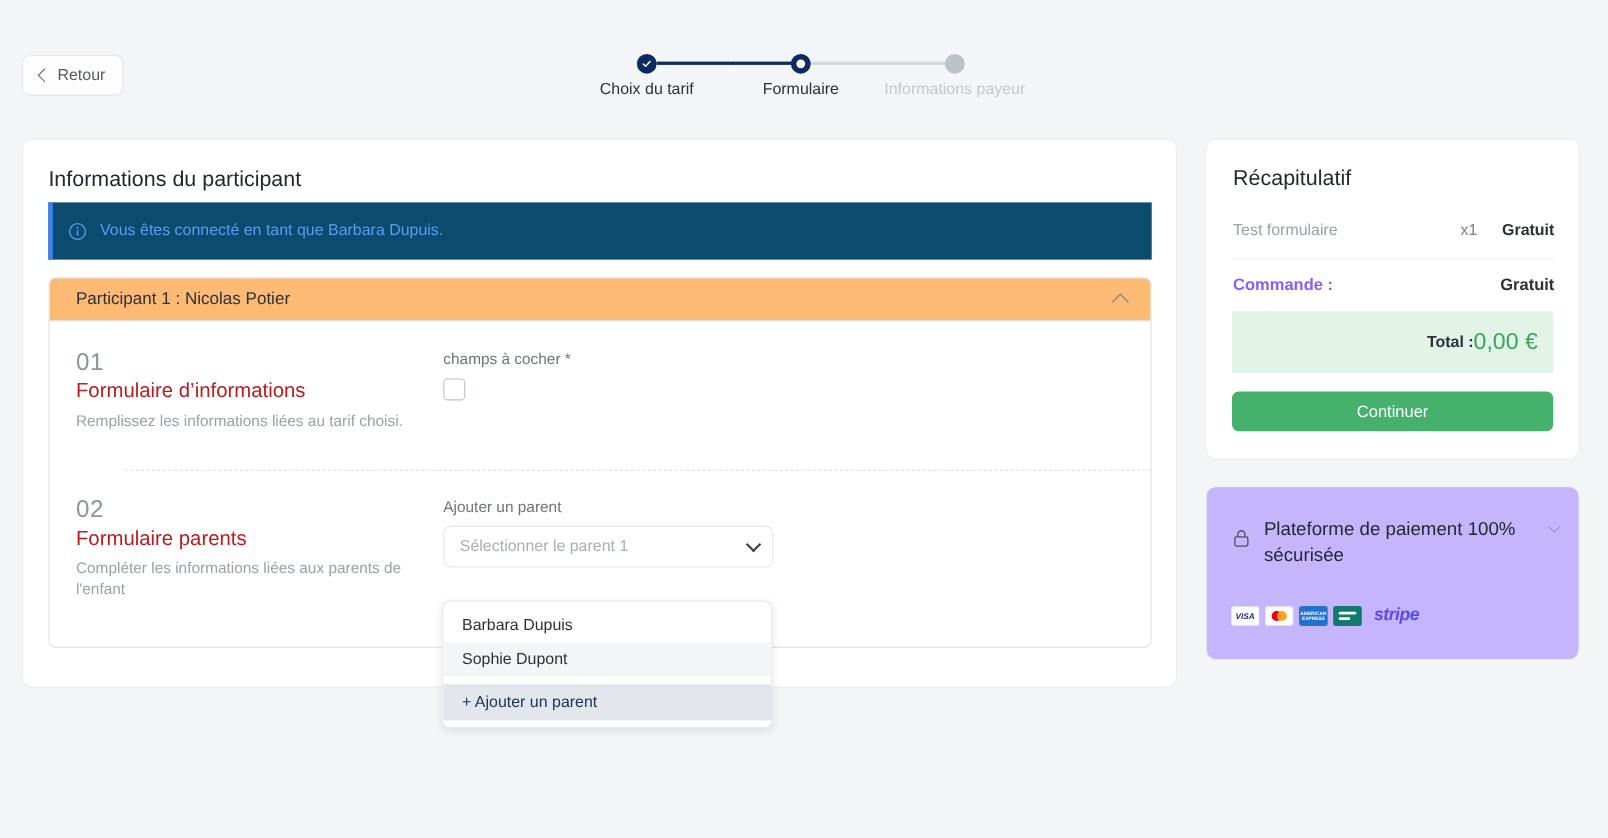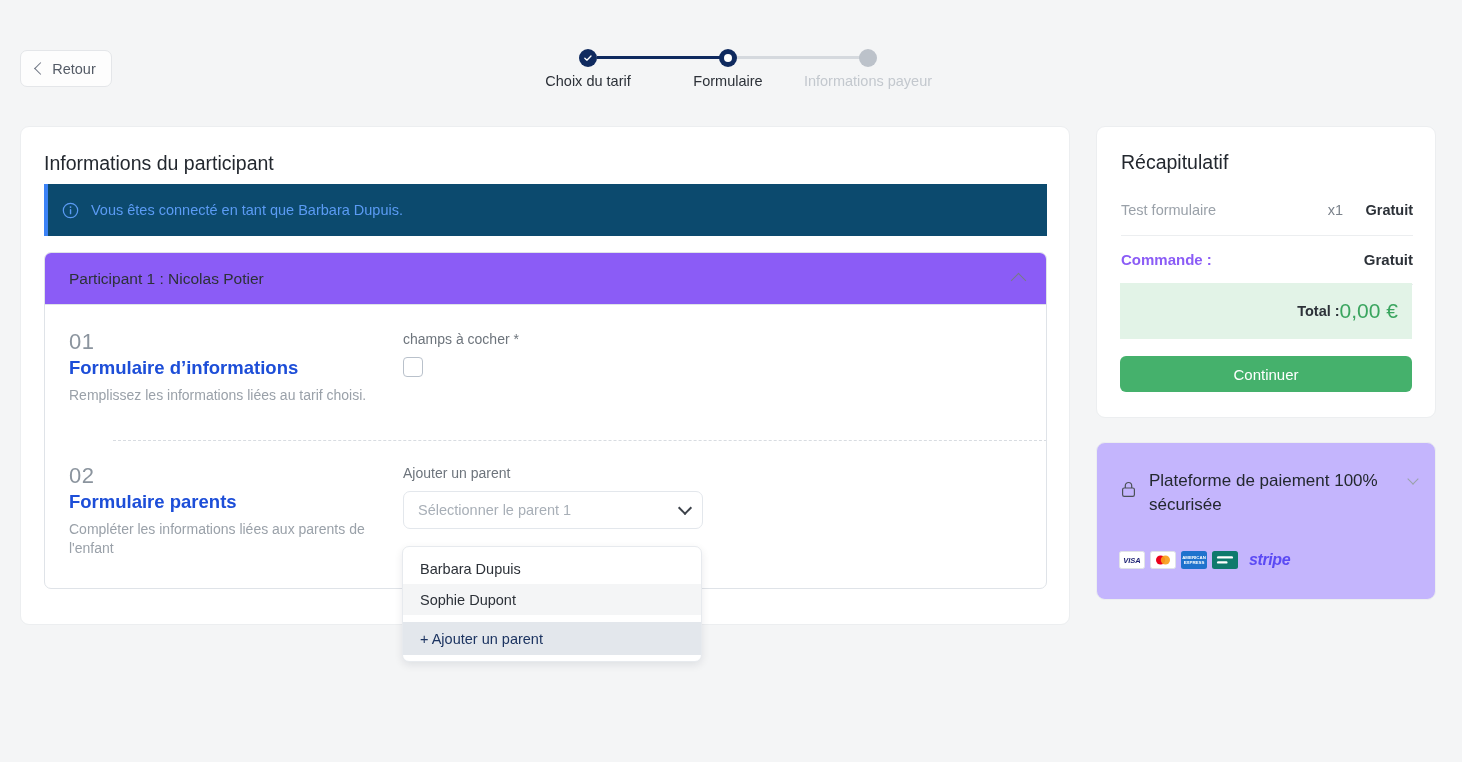--- a/index.html
+++ b/index.html
@@ -86,21 +86,21 @@
   
   .participant-card {
     position: absolute; left: 23px; top: 125px;
     width: 1003px; height: 337px;
     border: 1px solid #dfe3e8;
     border-radius: 7px;
     background: #ffffff;
     overflow: hidden;
   }
   .participant-header {
-    height: 52px; background: #8b5cf6;
+    height: 39px; background: #fdba74;
     border-bottom: 1px solid #dfe3e8;
     display: flex; align-items: center;
     padding: 0 22px 0 24px;
     cursor: pointer;
   }
   .participant-header .ph-title {
     font-size: 15.5px; color: #2c3138; flex: 1;
   }
   .chev-up {
     width: 11px; height: 11px;
@@ -110,21 +110,21 @@
     margin-top: 4px;
   }
 
   
   .section {
     display: flex; padding: 24px 24px 0 24px;
     position: relative;
   }
   .sec-left { width: 334px; flex: none; padding-right: 16px; }
   .sec-num { font-size: 22px; color: #8b949e; letter-spacing: 0.5px; line-height: 1.15; }
-  .sec-title { font-size: 18.5px; color: #1d4ed8; font-weight: bold; margin-top: 2px; line-height: 1.3; }
+  .sec-title { font-size: 18.5px; color: #b91c1c; font-weight: normal; margin-top: 2px; line-height: 1.3; }
   .sec-desc { font-size: 14px; color: #9aa1a9; margin-top: 6px; line-height: 1.32; }
   .sec-right { flex: 1; padding-top: 2px; }
   .field-label { font-size: 14px; color: #6d747c; margin-bottom: 10px; }
   .checkbox {
     width: 20px; height: 20px;
     border: 1.6px solid #b9c1cb;
     border-radius: 4px; background: #fff;
     cursor: pointer;
   }
   .divider-dashed {

